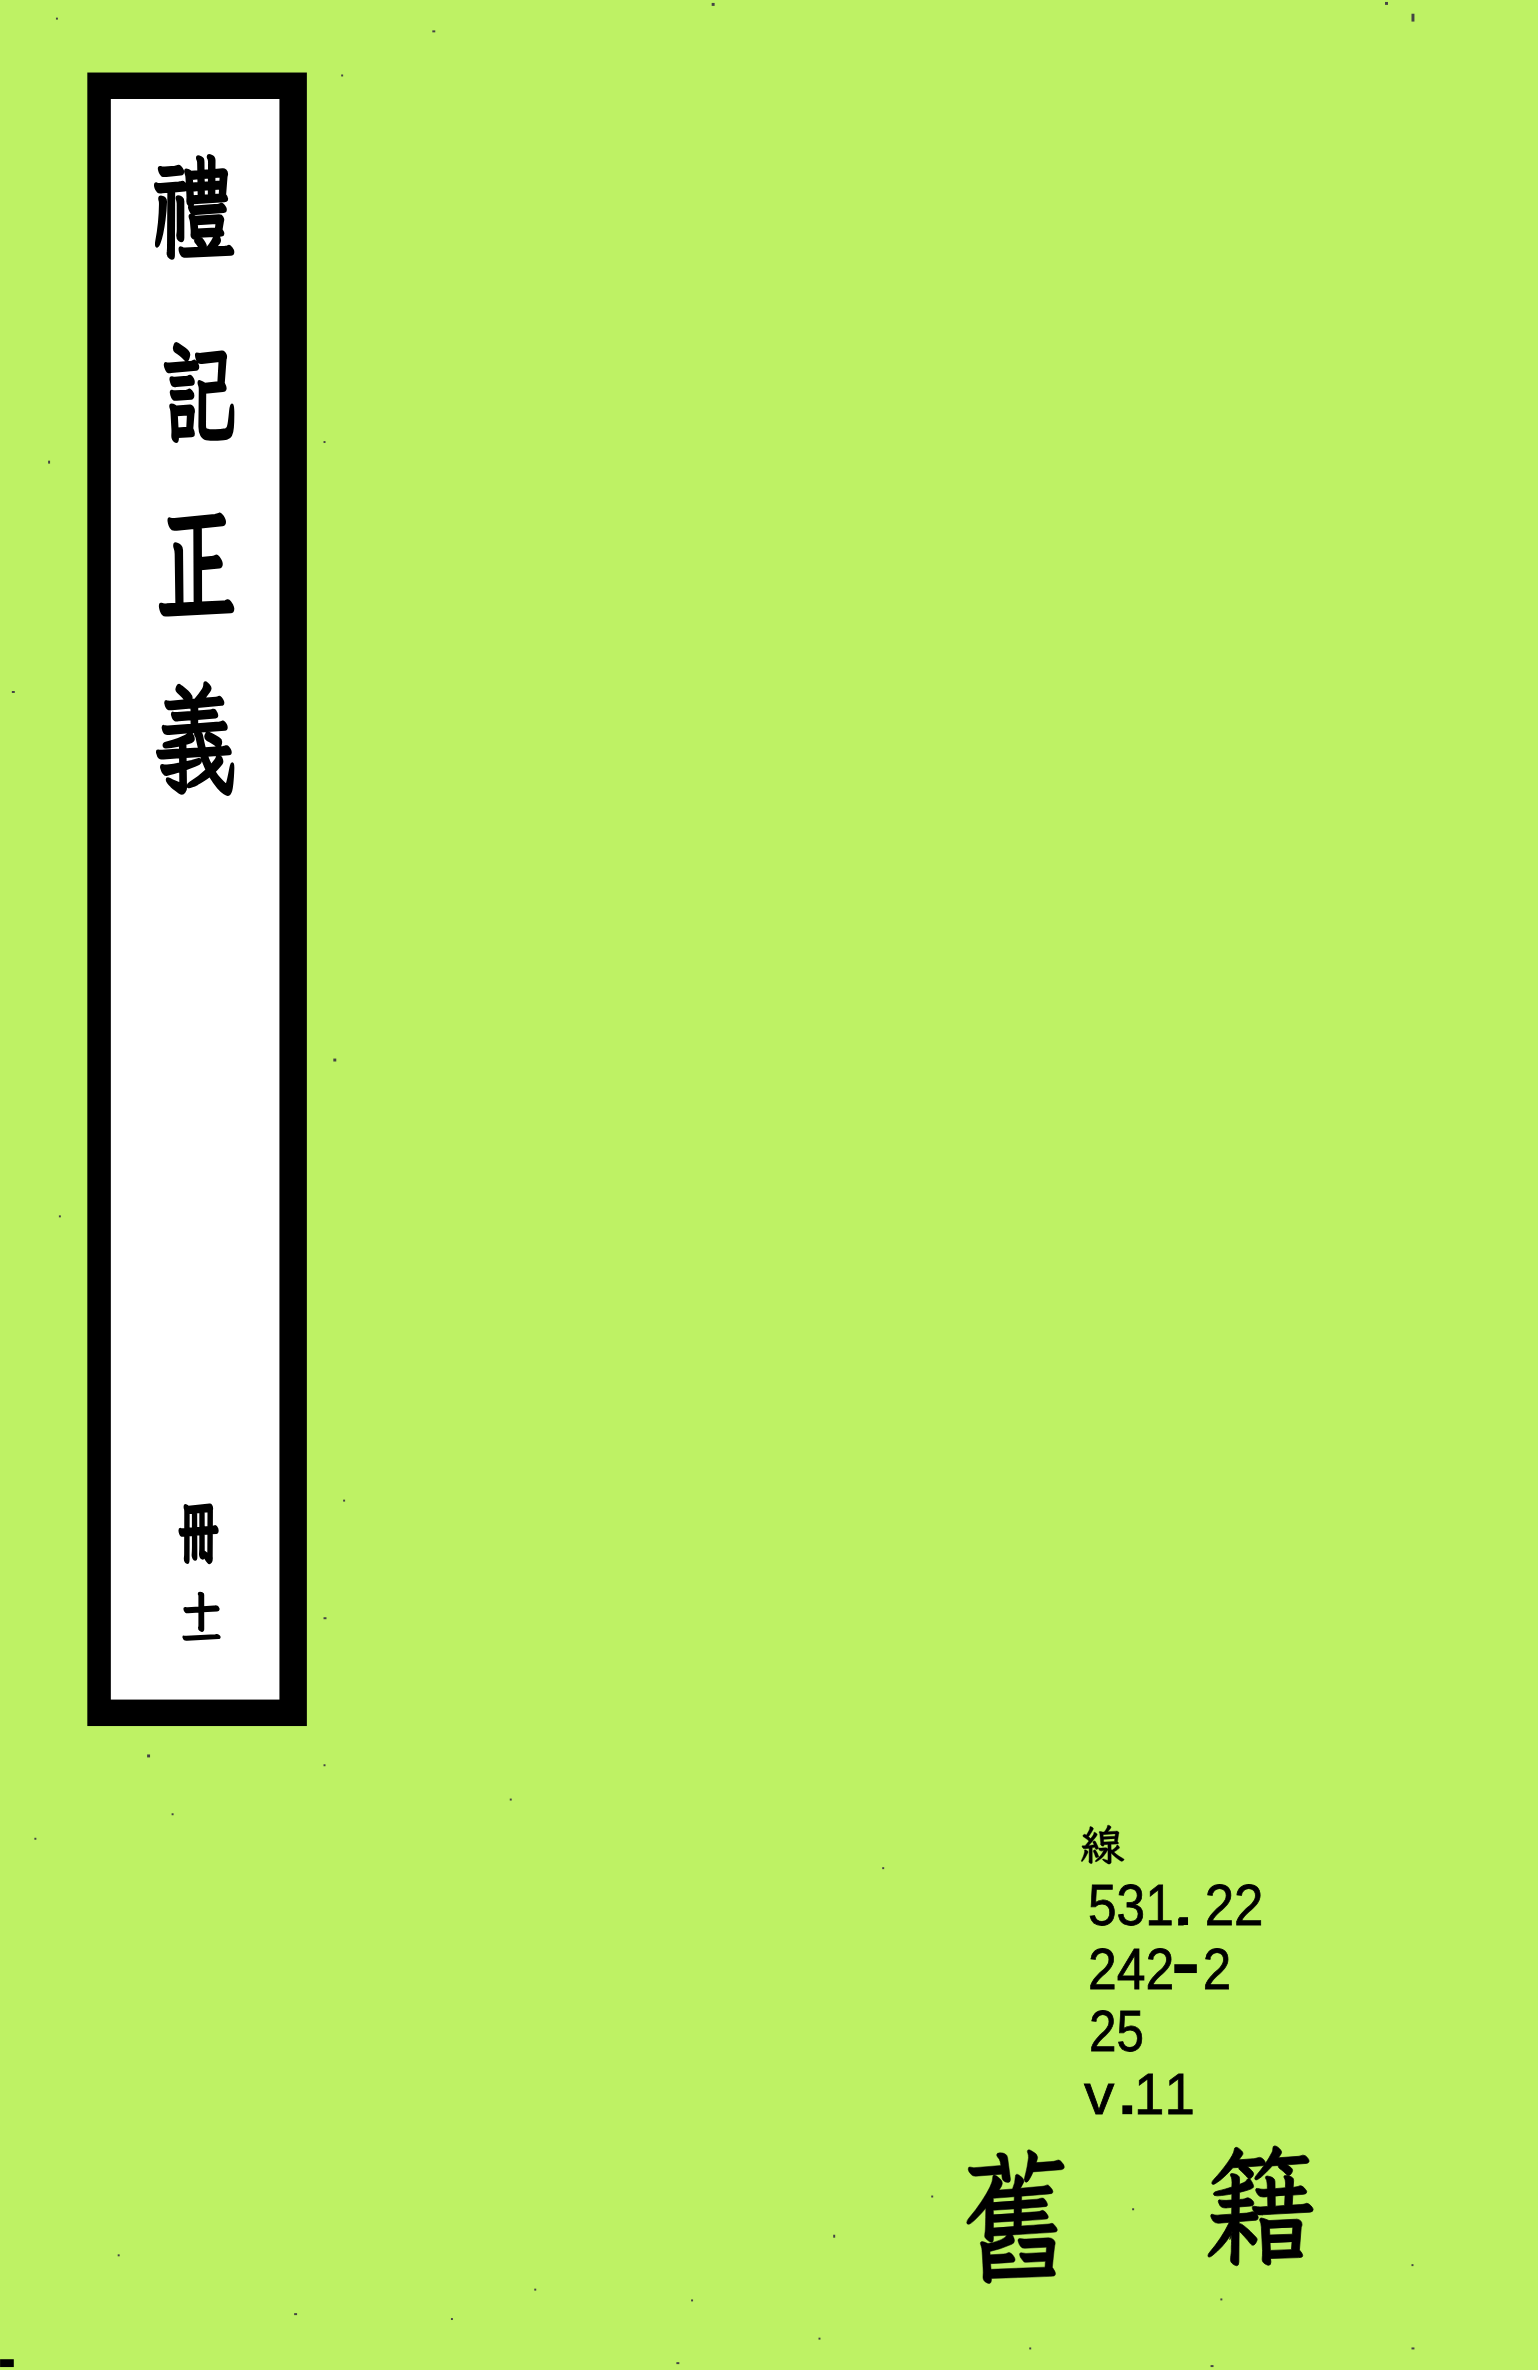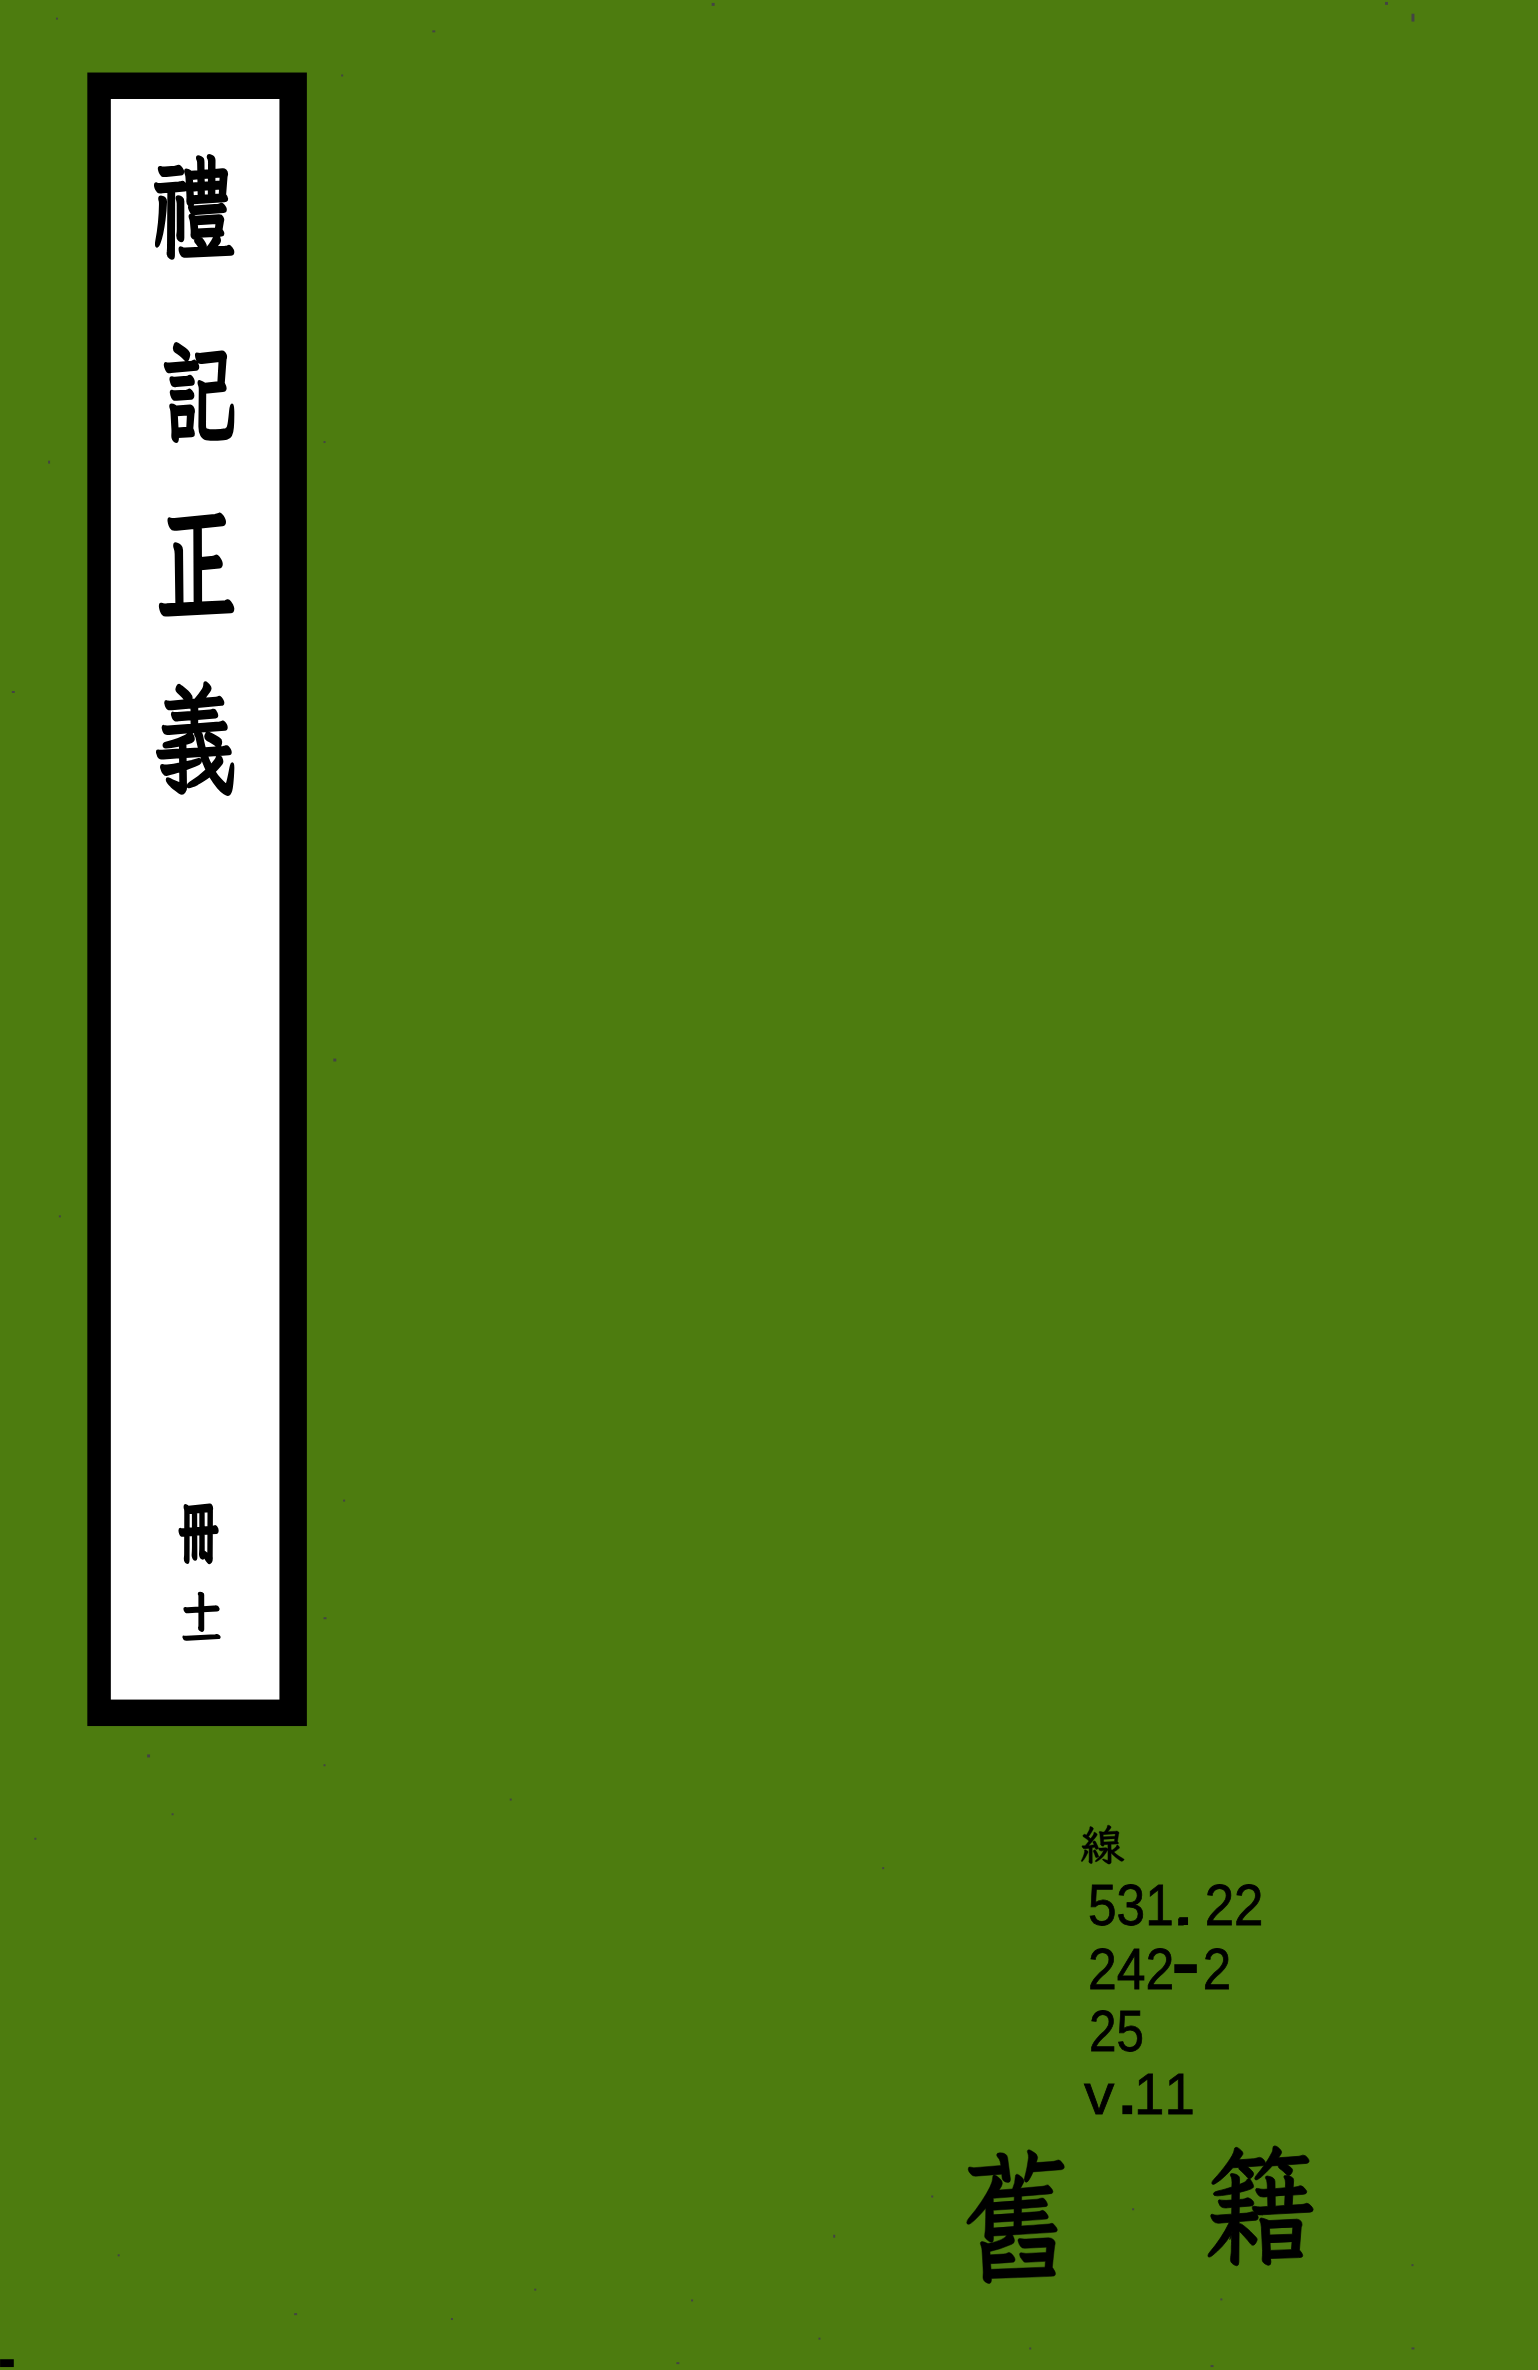--- a/index.html
+++ b/index.html
@@ -1,14 +1,14 @@
 <!DOCTYPE html>
 <html><head><meta charset="utf-8"><style>
 html,body{margin:0;padding:0;background:#fff;}
-#page{position:relative;width:1539px;height:2370px;background:#4d7c0f;overflow:hidden;}
+#page{position:relative;width:1539px;height:2370px;background:#bef264;overflow:hidden;}
 </style></head><body>
 <div id="page">
 <svg width="1539" height="2370" viewBox="0 0 1570 2418">
 
 <rect x="89" y="74" width="224" height="1687" fill="#000"></rect>
 
 <rect x="113" y="101" width="172" height="1633" fill="#fff"></rect>
 
 <path transform="translate(154.03,253.50) scale(0.08489,-0.11613)" d="M431 -69 960 -52Q988 -49 988 -31Q988 -17 968 1Q946 19 936 19Q930 19 923 16Q916 13 908 12Q899 11 887 10L761 7Q785 23 802 37Q818 51 823 58Q828 65 828 70Q828 78 820 91Q813 104 802 115Q802 115 802 116L838 117Q849 118 858 120Q868 121 868 131Q868 141 846 165L862 236Q863 239 865 244Q867 249 867 254Q867 258 858 272Q848 287 817 287L538 274Q491 293 478 293Q464 293 464 283Q464 273 471 263Q474 257 477 246Q480 234 481 225L489 160V150Q489 144 489 138Q489 132 488 127Q488 125 488 123Q487 121 487 118Q487 104 498 98Q509 92 520 90Q531 88 536 88Q536 88 537 88Q530 78 530 71Q530 64 539 55Q554 42 569 26Q583 12 591 2L411 -4Q401 -4 386 -2Q370 1 360 4Q355 7 352 7Q343 7 343 -3Q343 -19 352 -35Q361 -51 372 -60Q380 -65 388 -67Q397 -69 414 -69ZM789 228 780 172 554 163 549 217ZM540 308 870 324Q880 325 889 328Q898 332 898 341Q898 350 889 360Q880 371 868 380Q856 389 846 389Q843 389 840 388Q837 388 834 387Q827 385 820 383Q814 381 802 380L524 365H517Q505 365 493 367Q481 369 474 372Q470 374 464 374Q457 374 457 364Q457 360 458 357Q462 348 469 336Q476 325 484 317Q494 307 514 307Q519 307 526 308Q532 308 540 308ZM179 409V413Q179 428 167 437Q155 446 141 449Q127 452 119 452Q99 452 99 436Q99 434 101 427Q106 417 107 408Q108 399 108 389Q107 313 96 228Q84 142 64 66Q60 52 60 40Q60 20 73 20Q86 20 102 51Q118 82 134 134Q149 186 162 256Q175 326 179 409ZM321 392 322 170Q322 158 321 146Q320 135 317 124Q316 120 316 116Q316 113 316 111Q316 86 335 77Q354 68 364 68Q387 68 387 94V414Q387 433 372 441Q357 449 342 452Q328 454 325 454Q308 454 308 442Q308 440 311 432Q316 423 318 412Q321 402 321 392ZM572 517 573 458 502 454 497 512ZM696 524 695 464 634 461 633 520ZM831 532 826 470 759 466 760 527ZM209 502 205 22Q205 7 204 -6Q203 -19 201 -31Q200 -35 200 -42Q200 -67 227 -79Q241 -86 251 -86Q274 -86 274 -59L277 505L404 513Q415 514 424 518Q432 520 434 528L438 470Q438 465 438 460Q439 455 439 450Q439 443 438 436Q438 429 437 419V413Q437 392 456 383Q475 374 483 374Q505 374 505 404V402L882 420Q894 421 904 423Q914 425 914 436Q914 449 889 470L906 629Q907 635 910 642Q913 648 913 655Q913 671 897 682Q881 692 865 692H856L761 686L762 774Q762 787 756 794Q751 801 731 809Q708 818 696 818Q682 818 682 809Q682 800 687 793Q694 784 696 774Q698 763 698 754L697 683L630 678L629 759Q629 776 624 784Q618 791 600 798Q577 807 566 807Q553 807 553 795Q553 791 557 783Q564 771 566 762Q567 753 567 743L569 675L484 669Q461 680 446 685Q432 690 422 690Q411 690 411 678Q411 670 418 656Q420 651 423 642Q426 632 427 617L433 537Q431 543 424 550Q414 562 402 572Q389 582 377 582Q371 582 367 581Q358 578 349 577Q340 576 331 575L115 562H106Q87 562 68 567Q65 568 61 568Q48 568 48 554Q48 551 54 534Q61 517 81 502Q89 496 110 496Q115 496 122 496Q128 496 136 497ZM570 620 571 570 494 566 490 614ZM697 627 696 577 632 573 631 623ZM838 636 834 585 760 580 761 631ZM186 641 357 653Q385 656 385 674Q385 681 376 692Q368 703 356 712Q343 722 330 722Q323 722 319 721Q302 716 283 714L166 707H154Q144 707 134 708Q123 709 116 711Q112 712 107 712Q94 712 94 700Q94 695 103 676Q112 658 129 646Q135 642 143 641Q151 640 160 640Q166 640 172 640Q178 640 186 641ZM575 108 764 114Q764 112 763 110Q760 96 735 65Q710 34 675 4L652 3Q657 9 657 19Q657 29 645 44Q633 58 618 74Q603 89 588 100Q581 105 575 108Z" fill="#000" stroke="#000" stroke-width="26" stroke-linejoin="round" stroke-linecap="round"></path>
 

